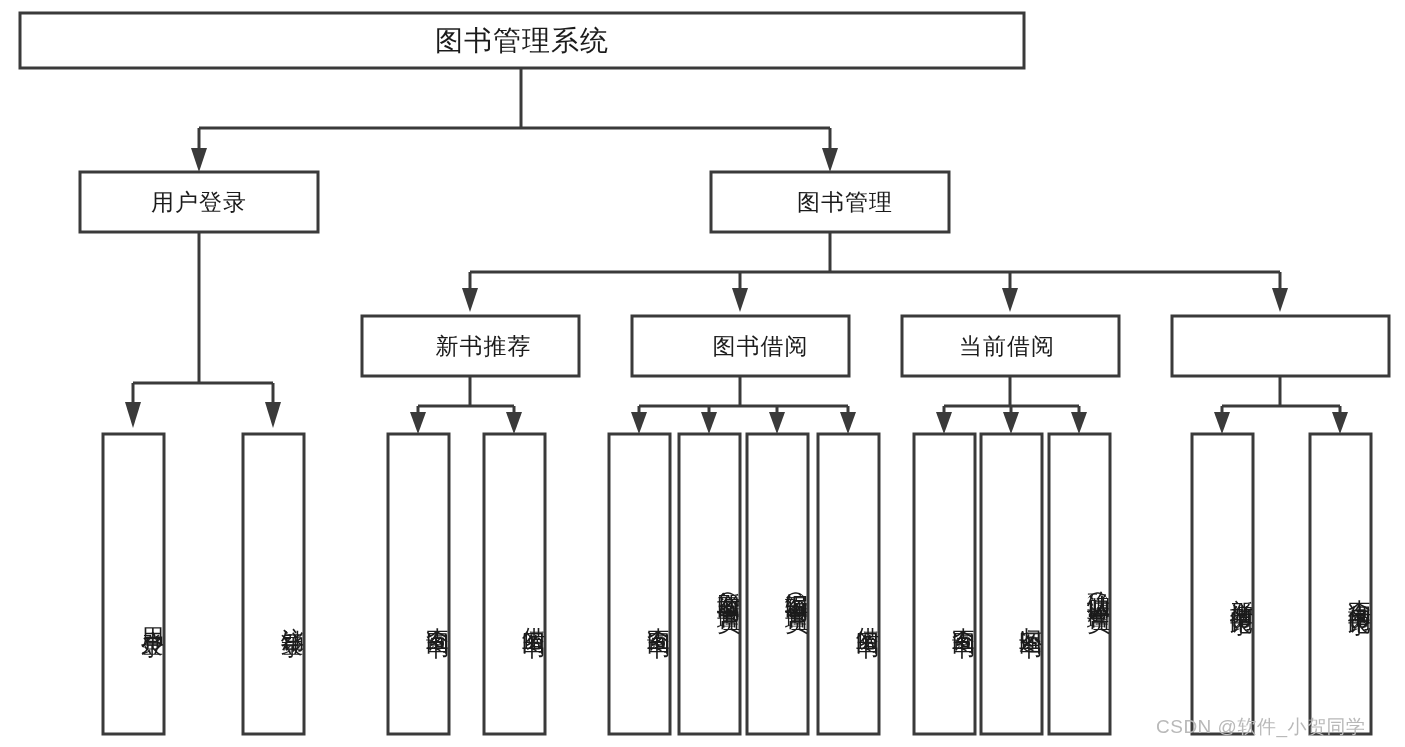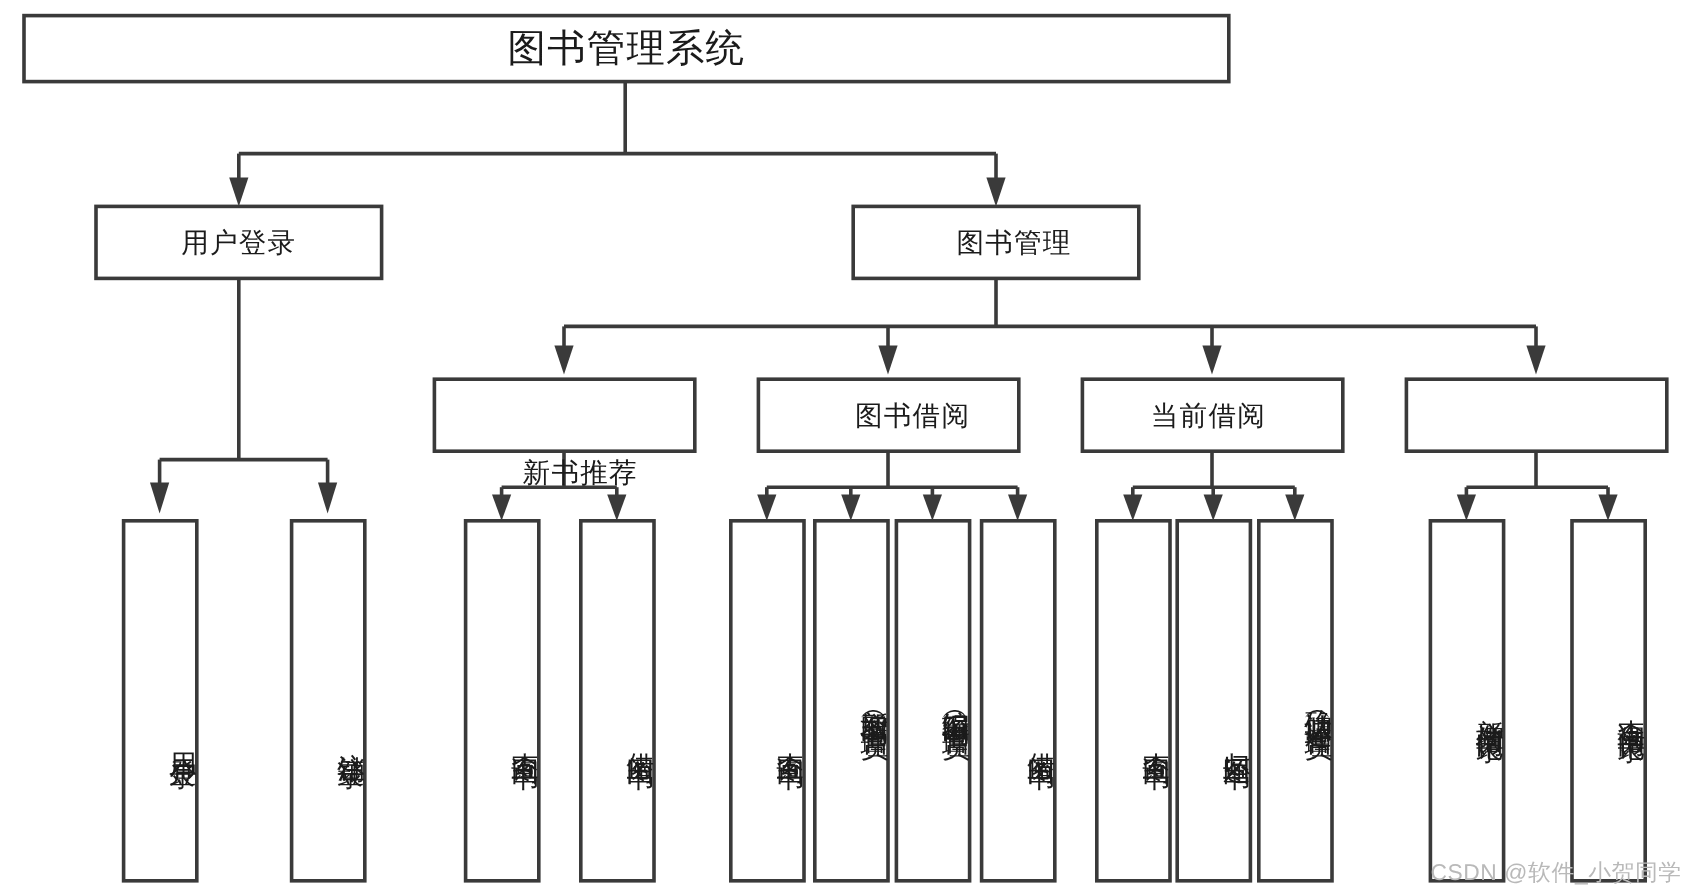--- a/index.html
+++ b/index.html
@@ -48,21 +48,21 @@
     display: flex;
     align-items: center;
     justify-content: center;
     color: #1b1b1b;
     font-size: 23px;
     letter-spacing: 1px;
     white-space: nowrap;
     font-family: "Liberation Sans", "DejaVu Sans", sans-serif;
   }
   .node-label-h.root {
-    font-size: 32px;
+    font-size: 28px;
     font-family: Liberation Mono, monospace;
   }
   
   .node-label-v {
     position: absolute;
     display: flex;
     align-items: flex-start;
     justify-content: center;
     color: #1b1b1b;
     font-size: 23px;
@@ -186,33 +186,33 @@
     <rect class="node-box" x="1049" y="434" width="61" height="300"></rect>
     <rect class="node-box" x="1192" y="434" width="61" height="300"></rect>
     <rect class="node-box" x="1310" y="434" width="61" height="300"></rect>
   </svg>
 
   <div class="node-label-h root" style="left:20px; top:13px; width:1004px; height:55px;">图书管理系统</div>
 
   <div class="node-label-h" style="left:80px; top:172px; width:238px; height:60px;">用户登录</div>
   <div class="node-label-h" style="left:711px; top:172px; width:268px; height:60px;">图书管理</div>
 
-  <div class="node-label-h" style="left:362px; top:316px; width:243px; height:60px;margin-top:48px;">新书推荐</div>
+  <div class="node-label-h" style="left:362px; top:316px; width:243px; height:60px;">新书推荐</div>
   <div class="node-label-h" style="left:632px; top:316px; width:257px; height:60px;">图书借阅</div>
   <div class="node-label-h" style="left:902px; top:316px; width:210px; height:60px;">当前借阅</div>
 
   <div class="node-label-v" style="left:103px; top:500px; width:61px; height:230px;">用户登录</div>
   <div class="node-label-v" style="left:243px; top:500px; width:61px; height:230px;">注销登录</div>
   <div class="node-label-v" style="left:388px; top:500px; width:61px; height:230px;">查询图书</div>
   <div class="node-label-v" style="left:484px; top:500px; width:61px; height:230px;">借阅图书</div>
   <div class="node-label-v" style="left:609px; top:500px; width:61px; height:230px;">查询图书</div>
   <div class="node-label-v" style="left:679px; top:440px; width:61px; height:292px;">新增图书（管理员）</div>
   <div class="node-label-v" style="left:747px; top:440px; width:61px; height:292px;">编辑图书（管理员）</div>
   <div class="node-label-v" style="left:818px; top:500px; width:61px; height:230px;">借阅图书</div>
   <div class="node-label-v" style="left:914px; top:500px; width:61px; height:230px;">查询图书</div>
   <div class="node-label-v" style="left:981px; top:500px; width:61px; height:230px;">归还图书</div>
   <div class="node-label-v" style="left:1049px; top:440px; width:61px; height:292px;">确认归还（管理员）</div>
   <div class="node-label-v" style="left:1192px; top:450px; width:61px; height:280px;">新增借阅记录</div>
   <div class="node-label-v" style="left:1310px; top:450px; width:61px; height:280px;">查询借阅记录</div>
 
-  <div class="watermark" style="left:1192px; top:714px;">CSDN @软件_小贺同学</div>
+  <div class="watermark" style="left:1156px; top:714px;">CSDN @软件_小贺同学</div>
 
 </div>
 
 </body></html>

